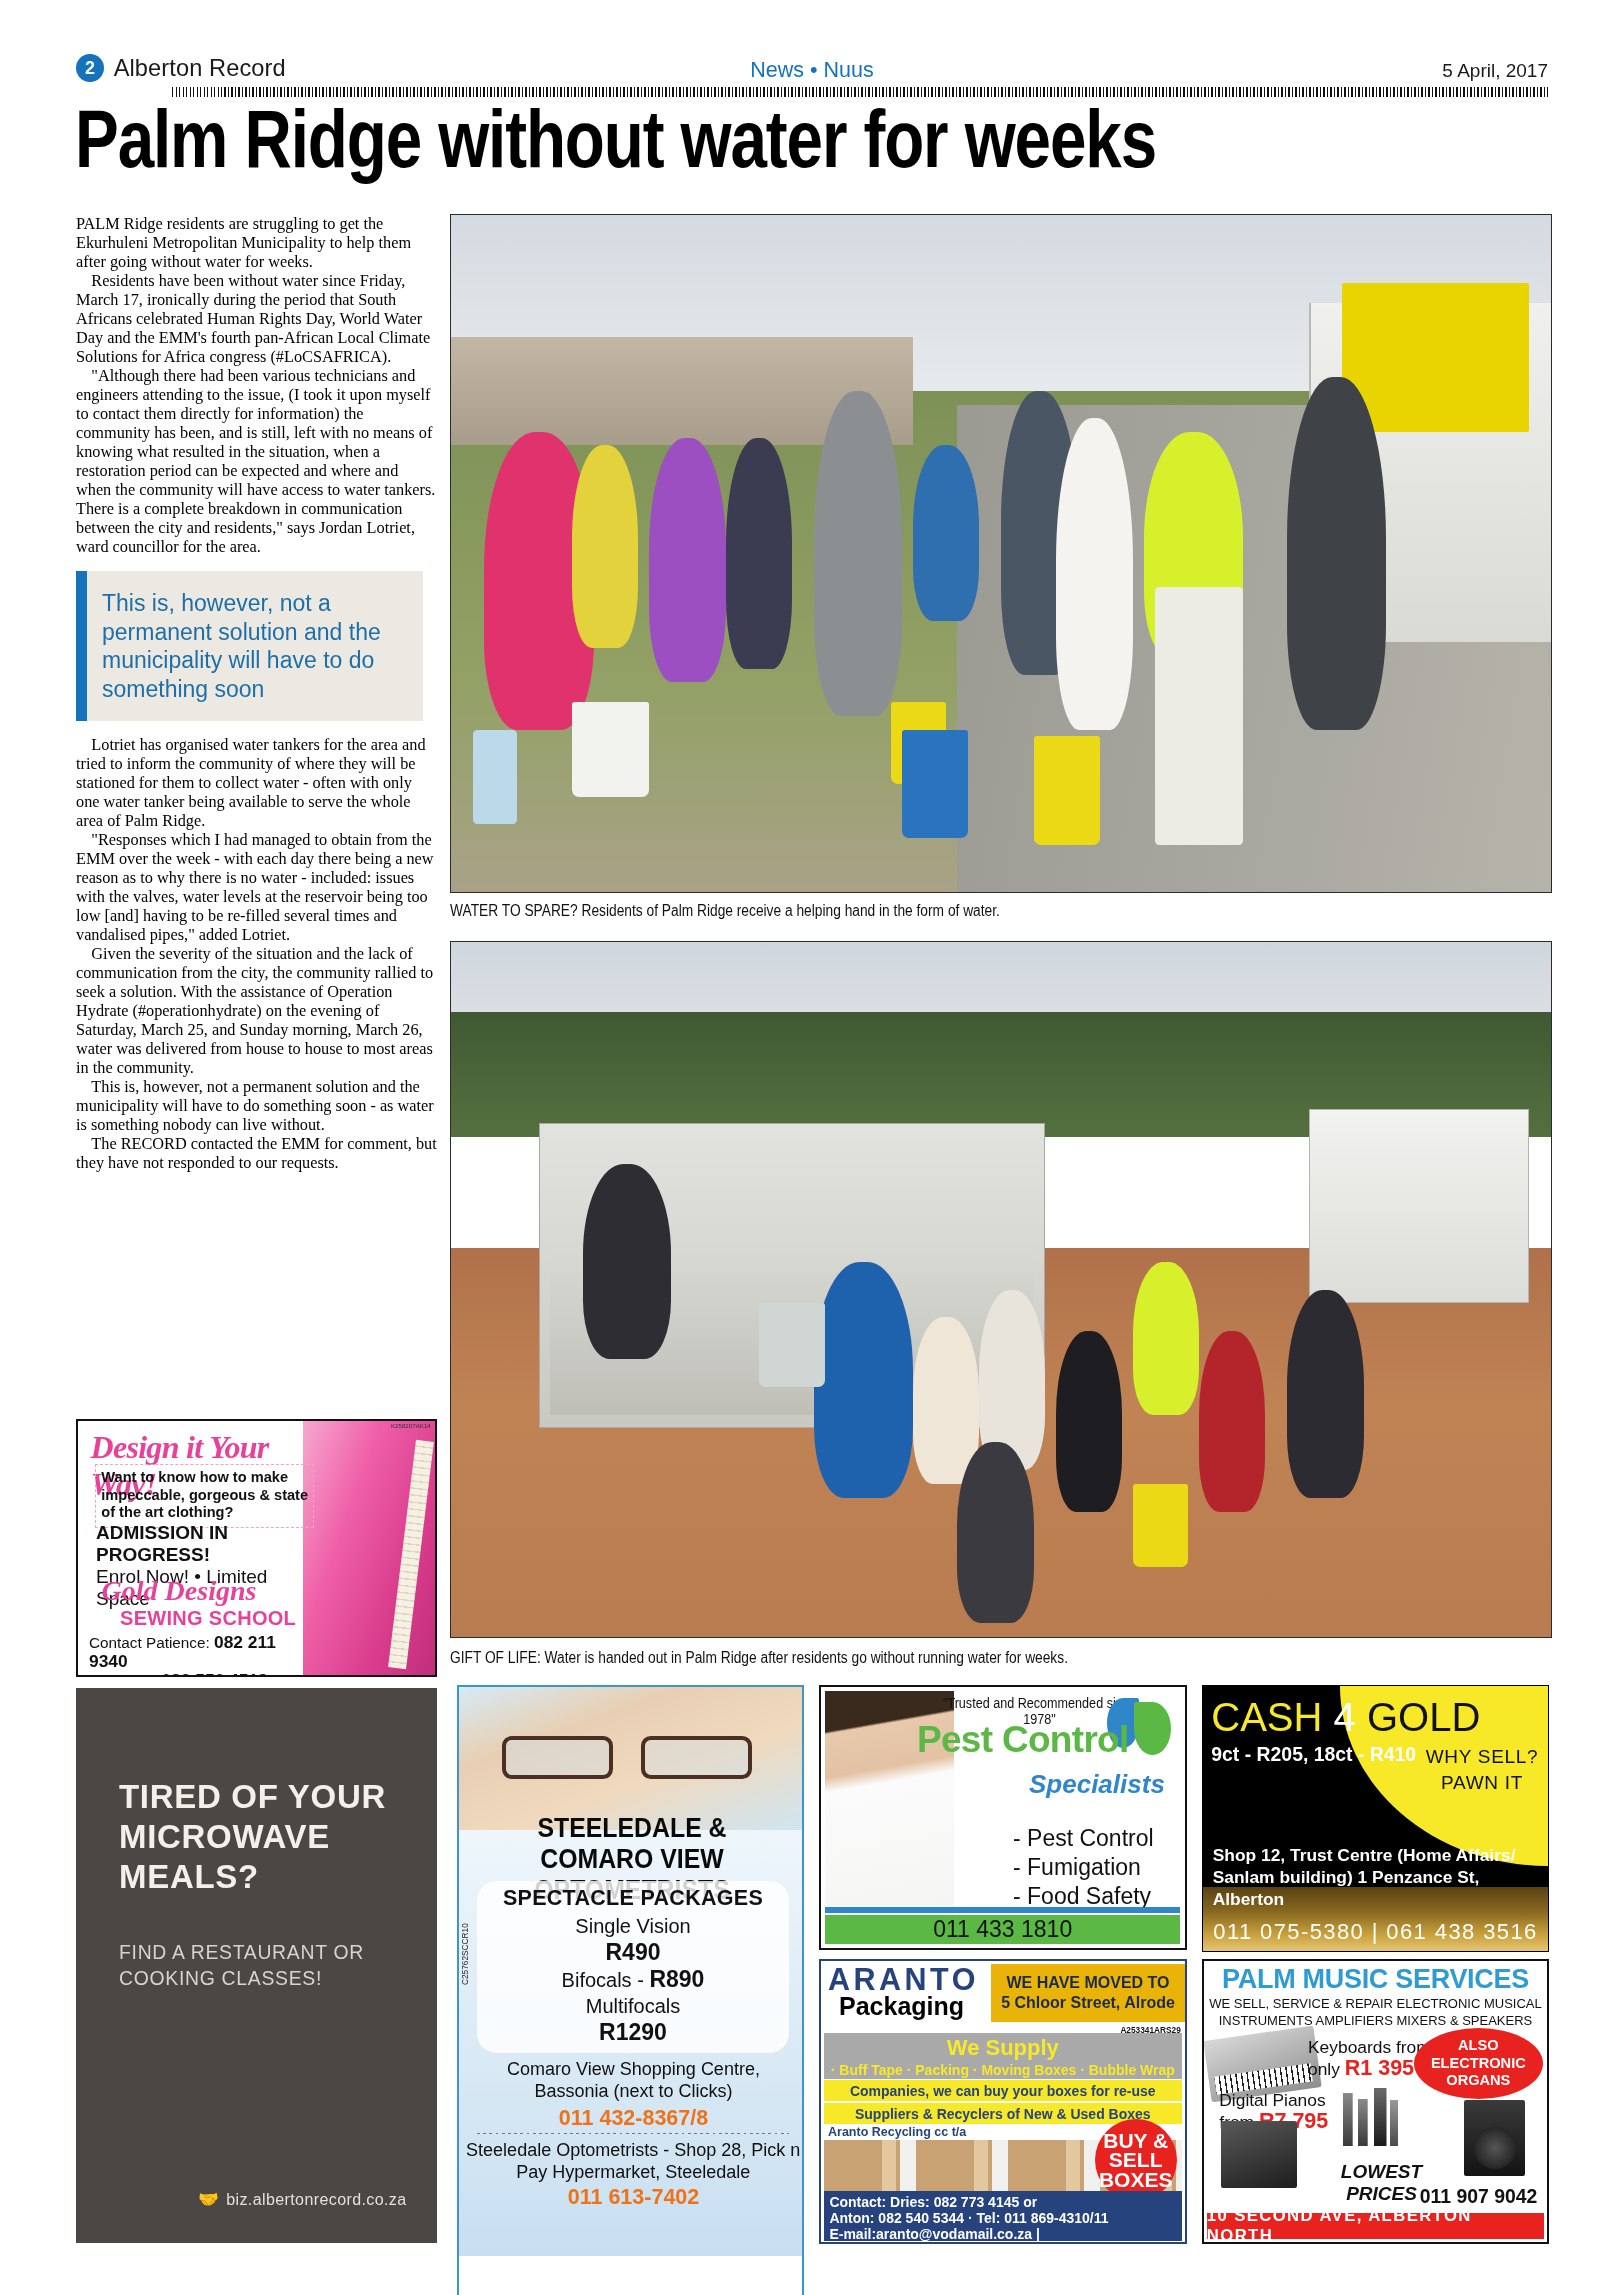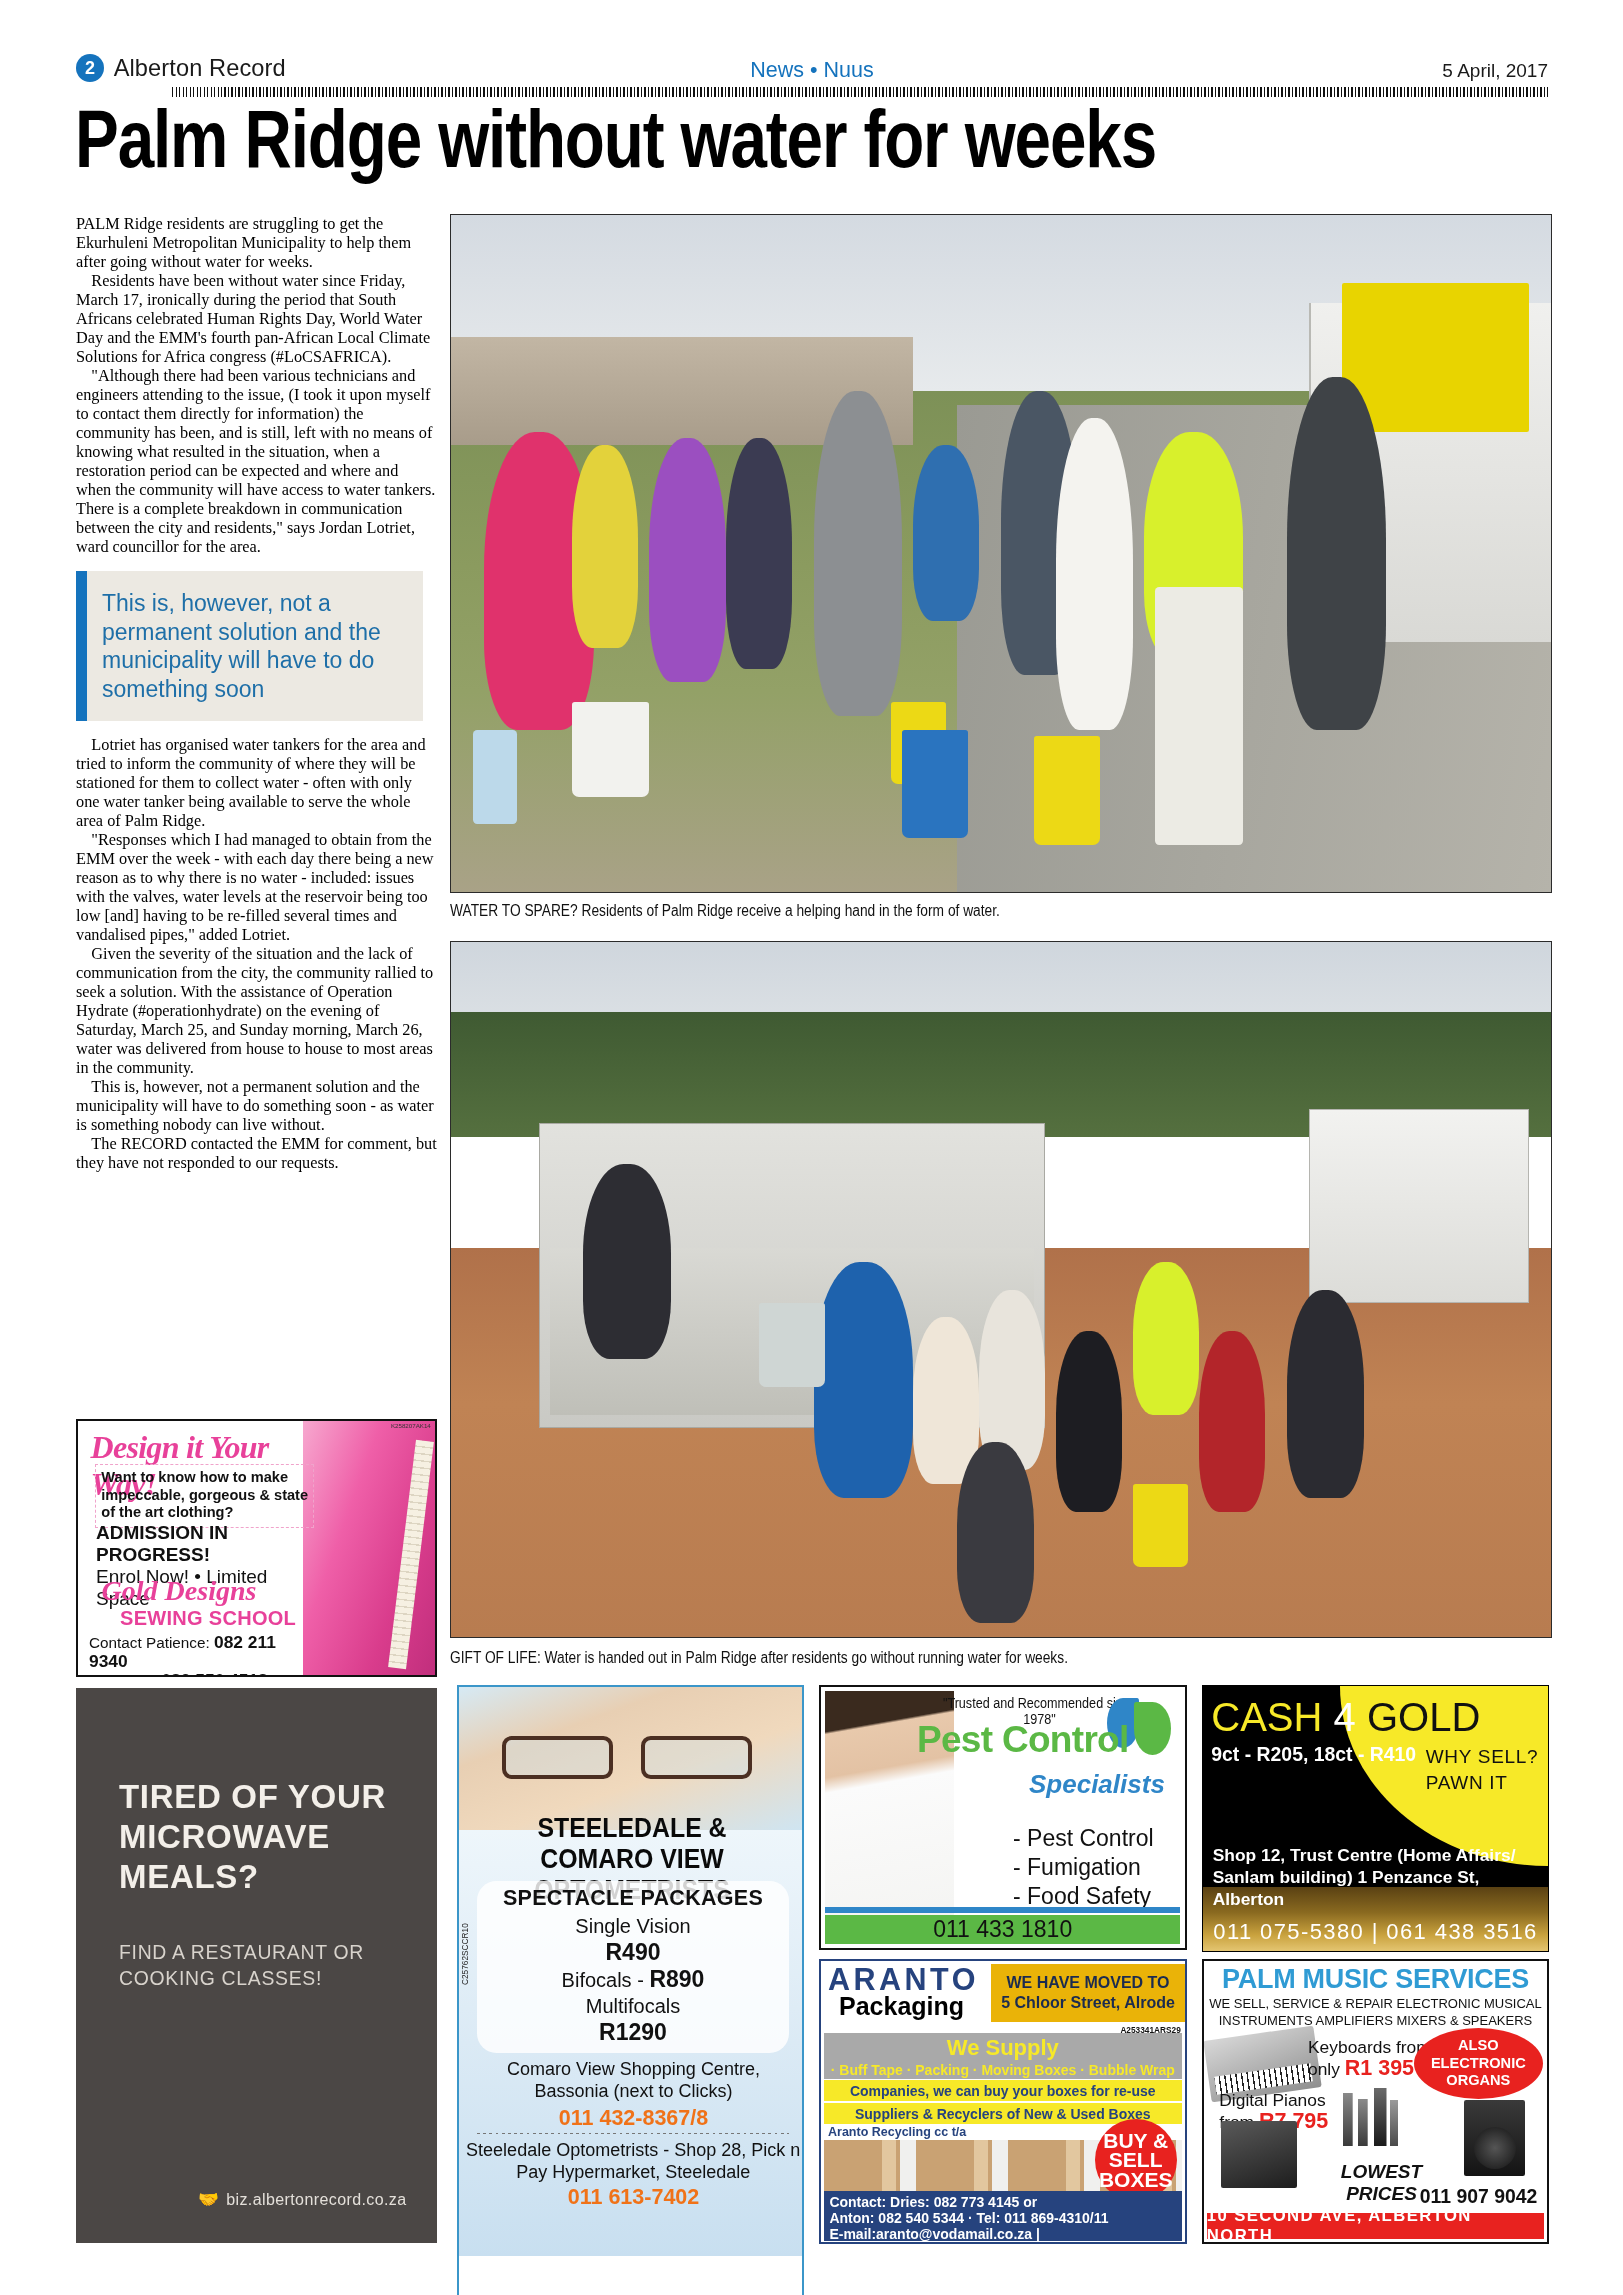--- a/index.html
+++ b/index.html
@@ -441,21 +441,21 @@
   }
   .cg-cash { color:#f7e928; }
   .cg-4 { color:#ffffff; }
   .cg-goldword { color:#111; }
   .cg-carat {
     position:absolute; left:8.3px; top:57px;
     font-family:"Liberation Sans", sans-serif; font-weight:bold;
     font-size:19.4px; color:#fff;
   }
   .cg-why {
-    position:absolute; right:9.7px; top:58px; text-align:left;
+    position:absolute; right:9.7px; top:58px; text-align:center;
     font-family:"Liberation Sans", sans-serif; font-size:19px; line-height:26px; color:#111;
     letter-spacing:0.7px;
   }
   .cg-list {
     position:absolute; left:8.3px; top:89px; width:208px;
     font-family:"Liberation Sans", sans-serif; font-weight:bold;
     font-size:16px; line-height:20px; color:#f7e928;
   }
   .cg-addr {
     position:absolute; left:9.7px; top:158px; width:326px;

